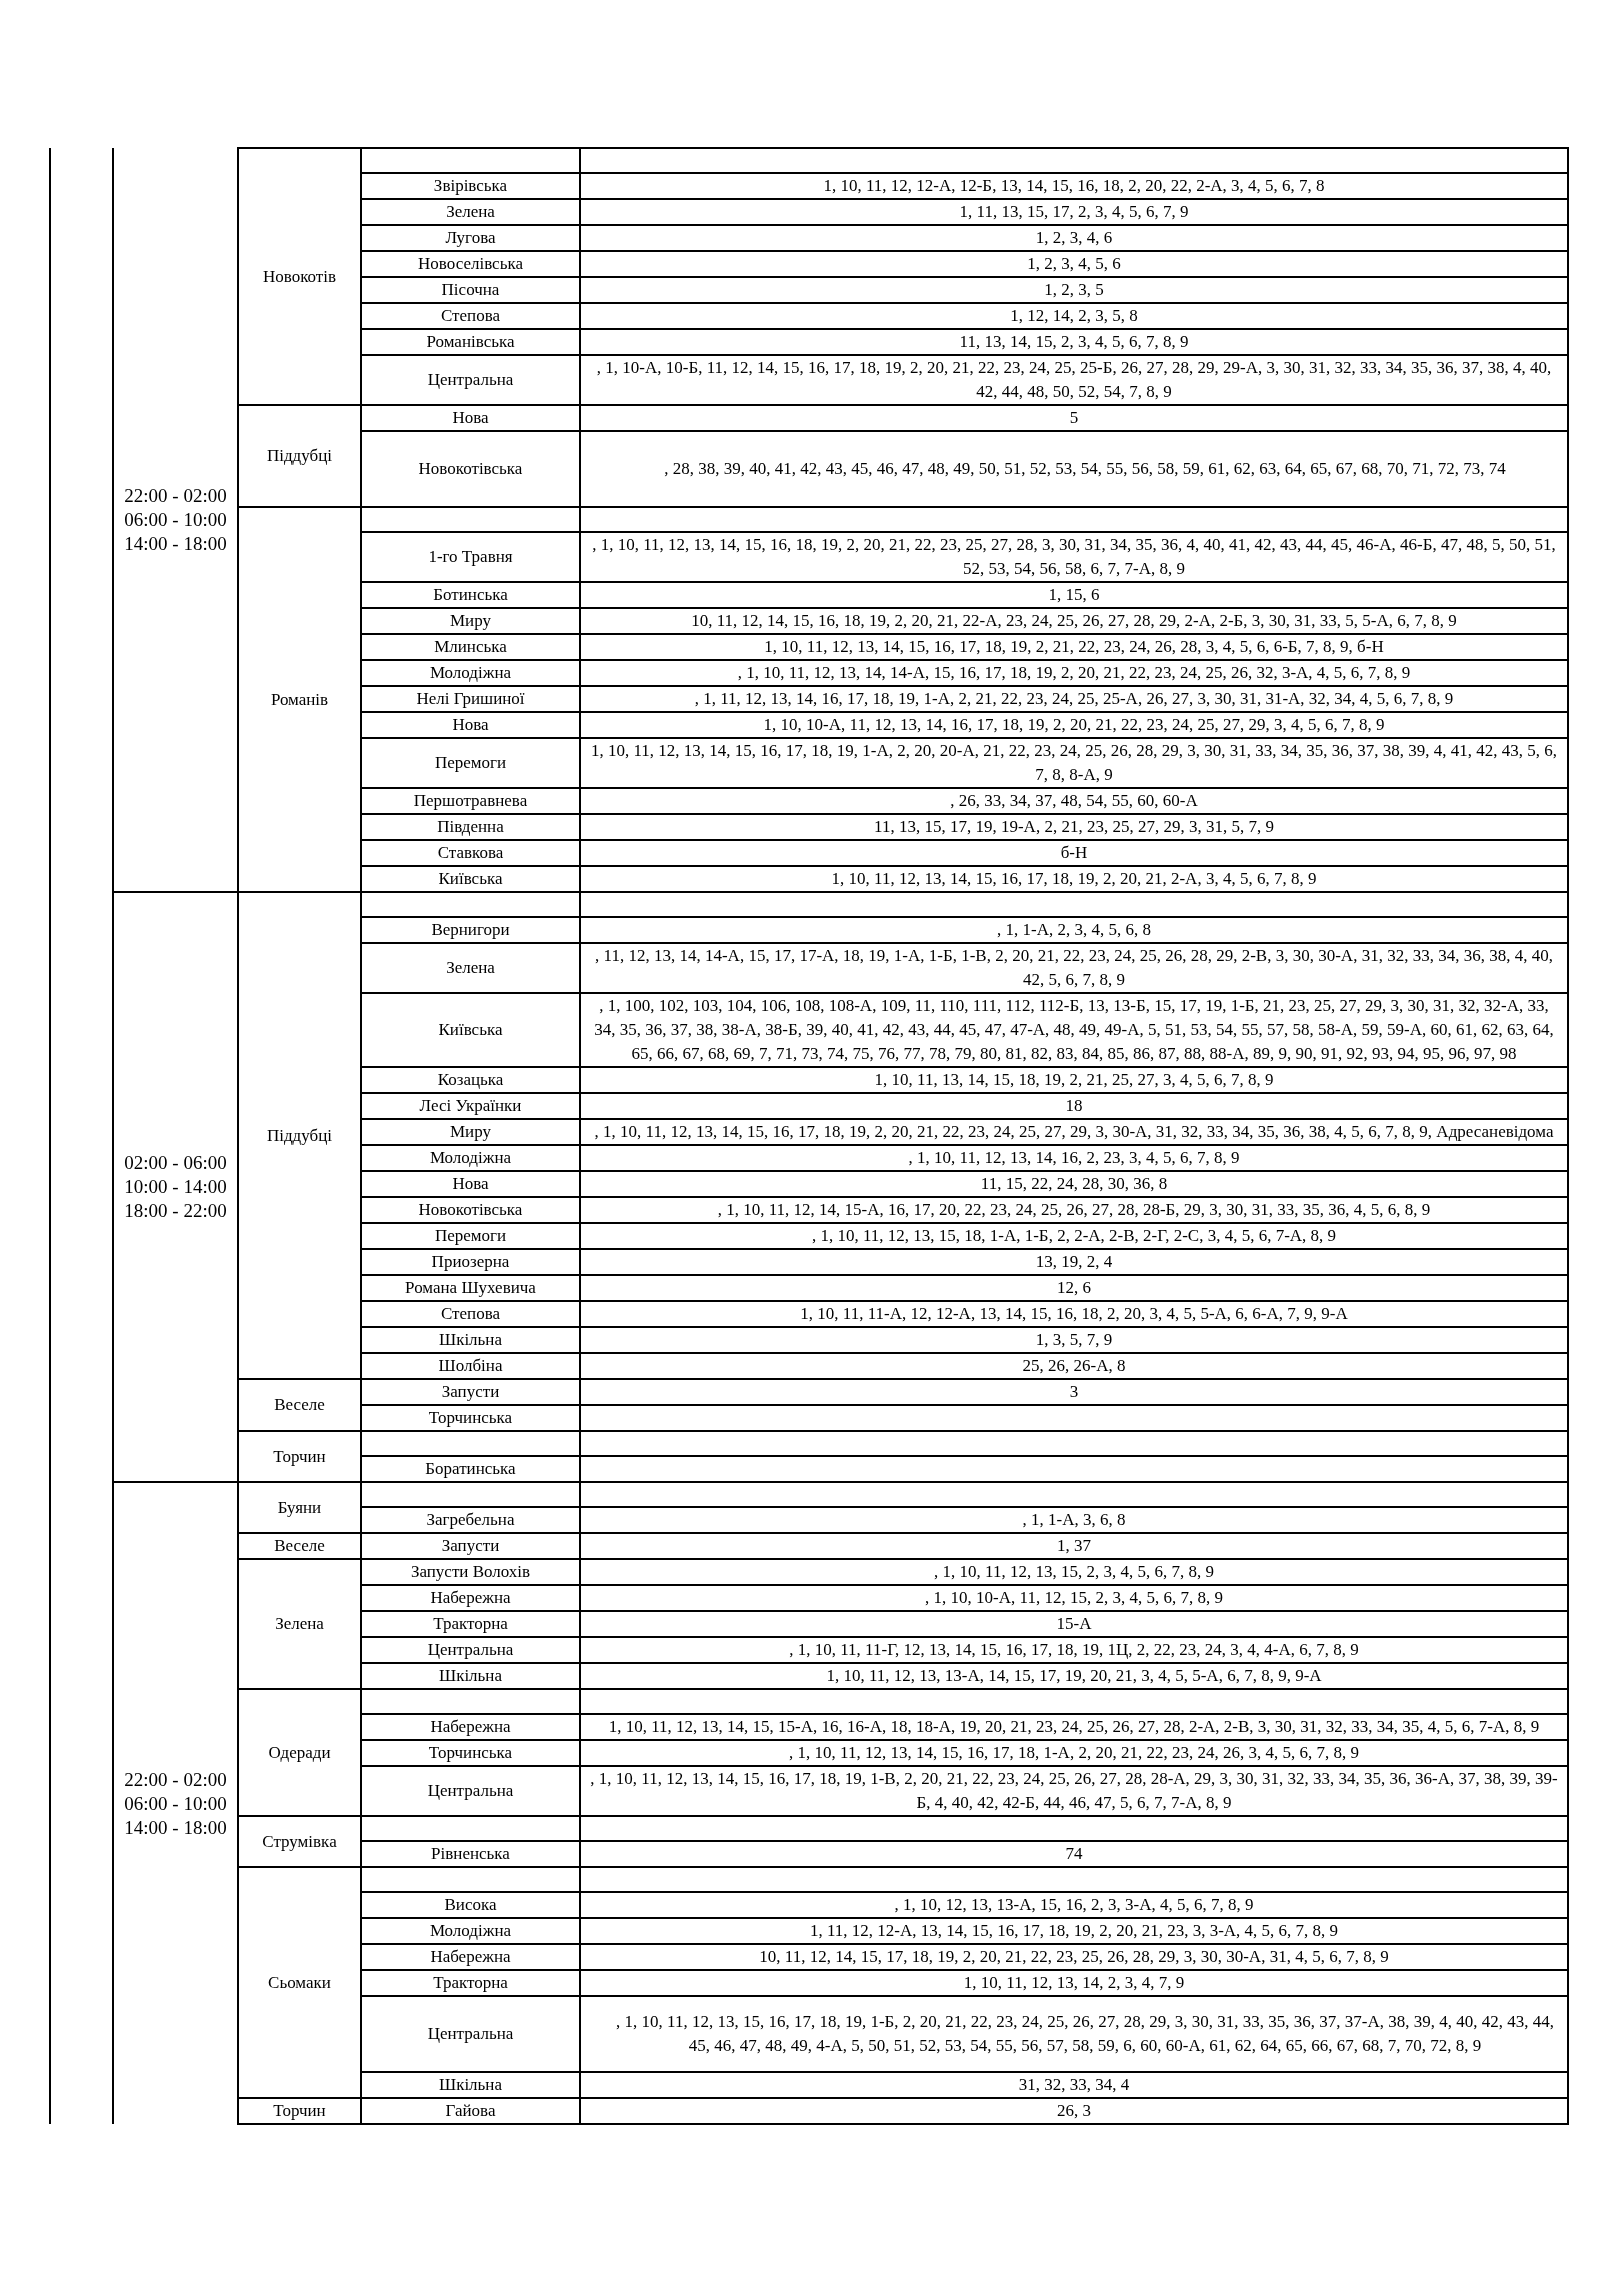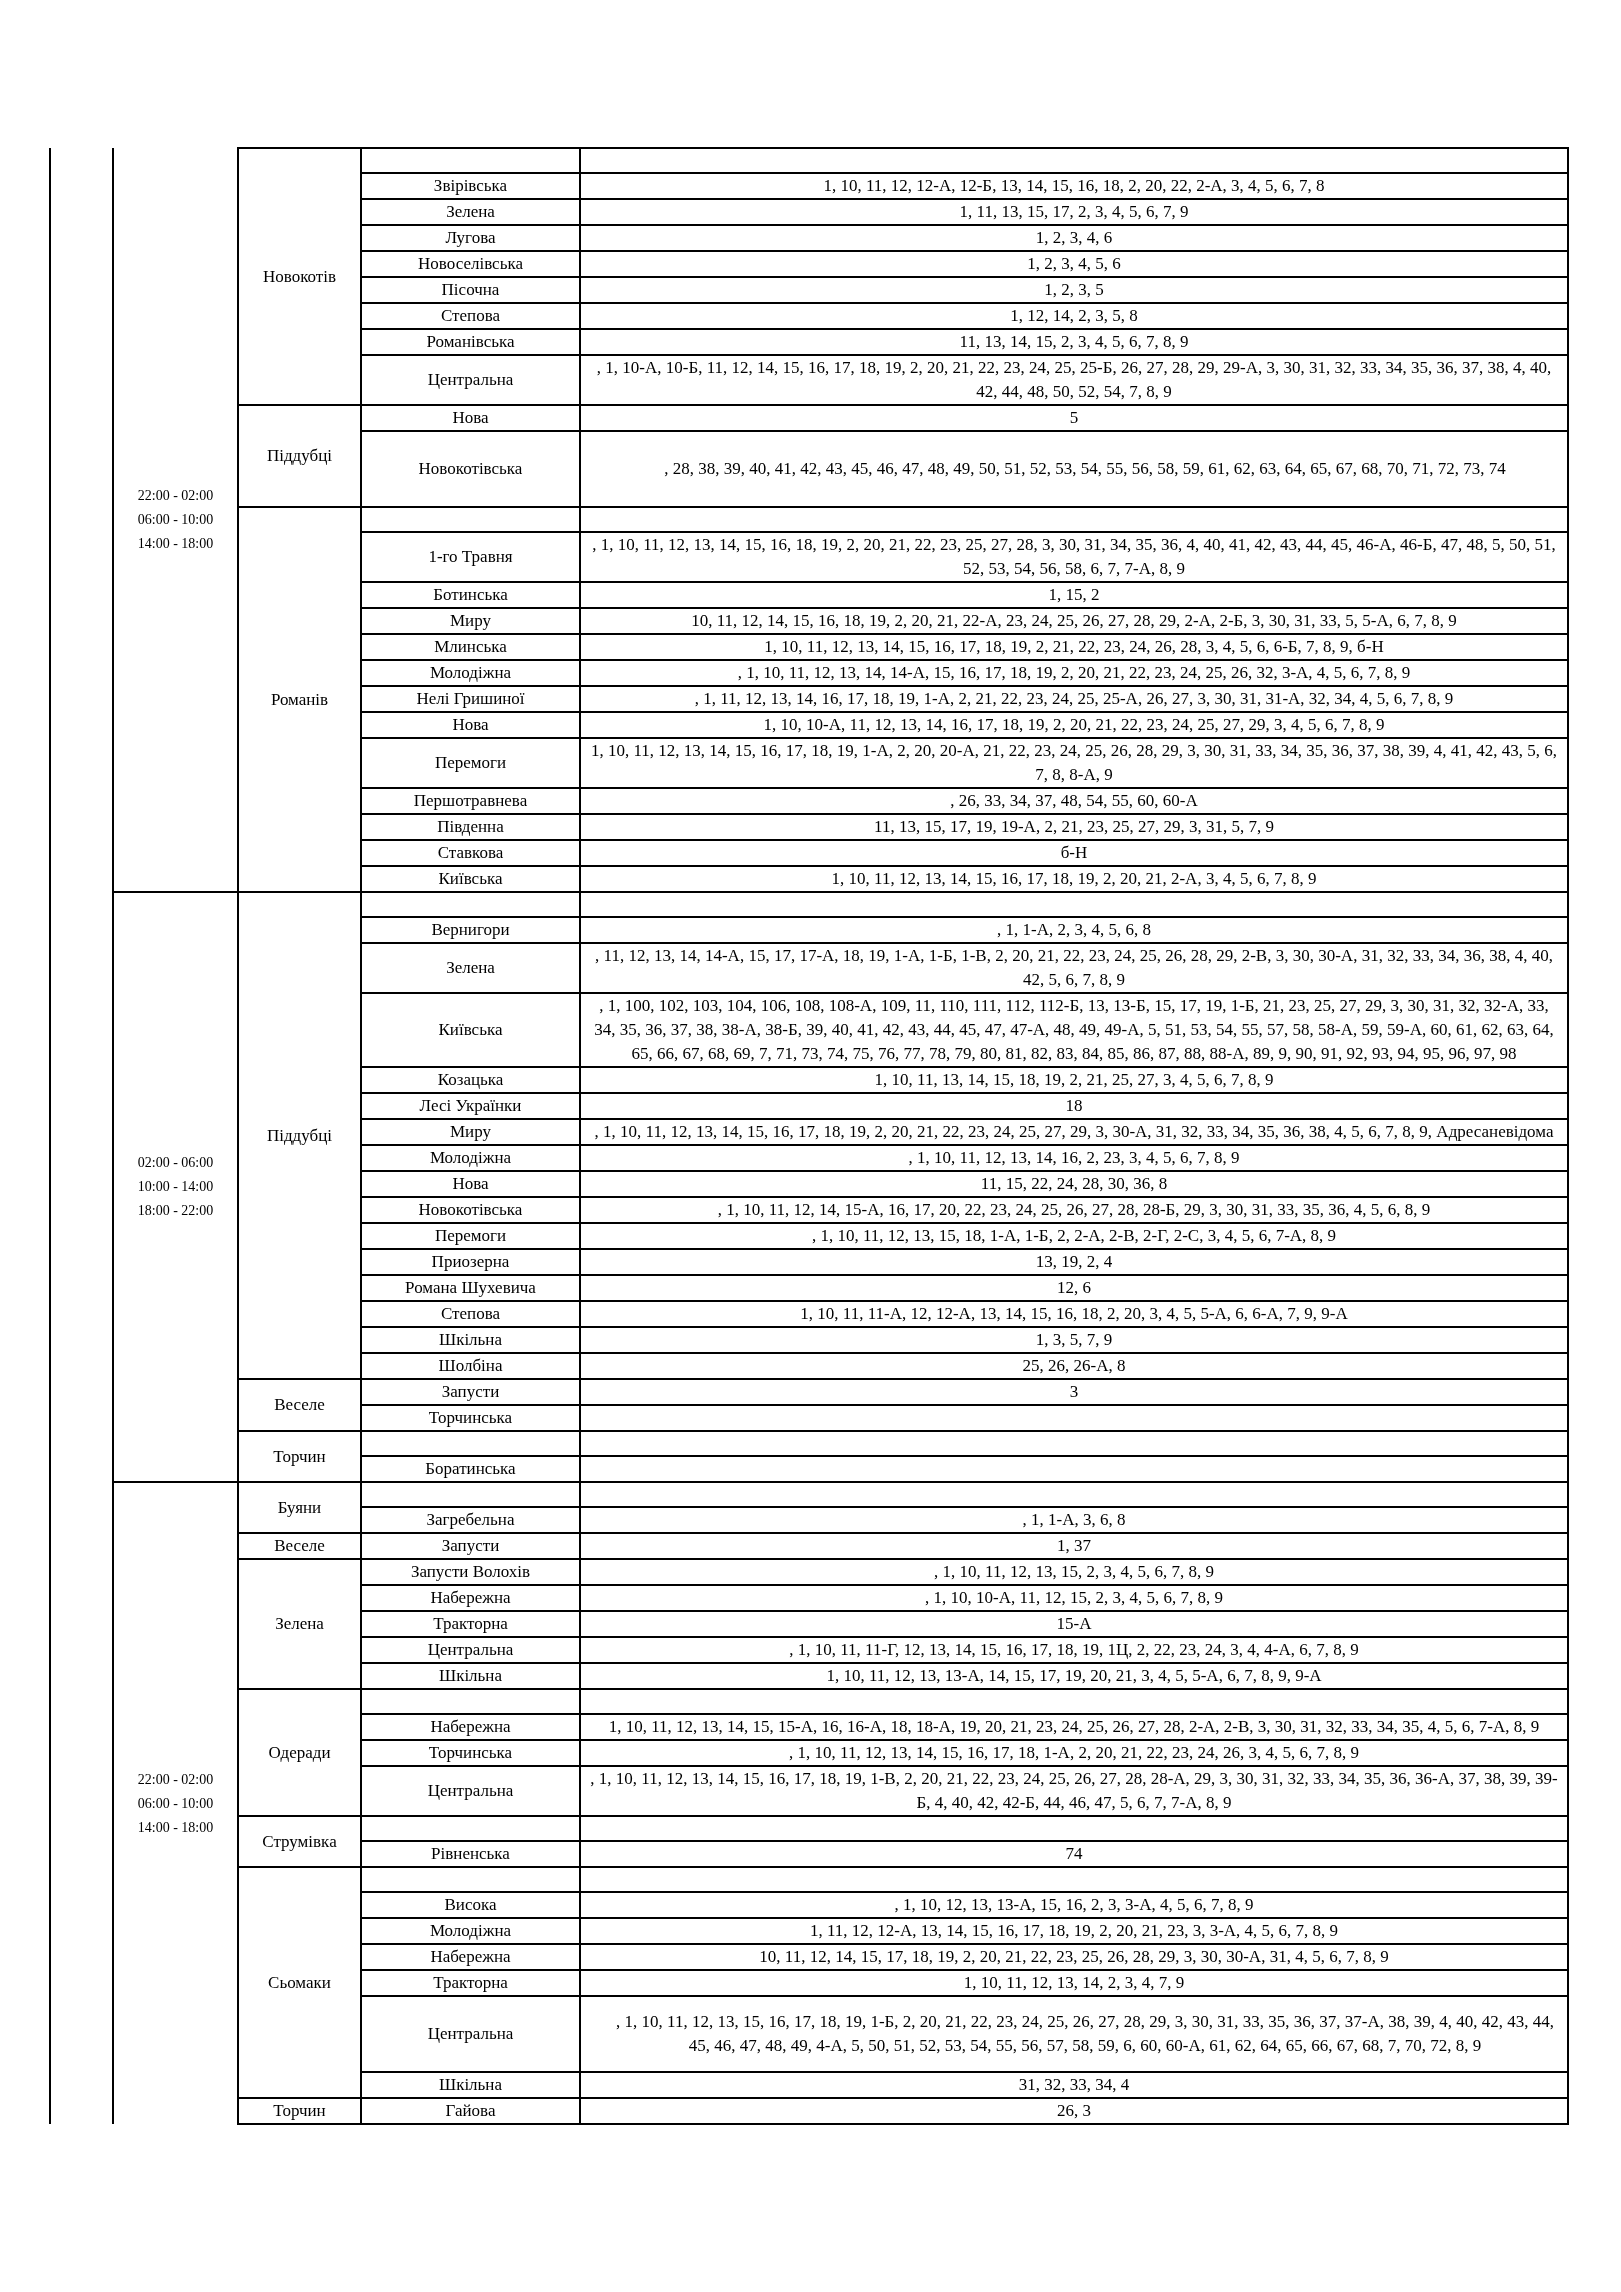--- a/index.html
+++ b/index.html
@@ -13,21 +13,21 @@
     padding: 0 3.9px; text-align: center; vertical-align: middle;
     font-size: 17px; line-height: 24px; border: 2.5px solid #000;
   }
   #sched col.c0 { width: 63px; }
   #sched col.c1 { width: 125px; }
   #sched col.c2 { width: 123px; }
   #sched col.c3 { width: 219px; }
   #sched col.c4 { width: 988px; }
   #sched tr { height: 25px; }
   #sched td.outer { border-top: none; border-bottom: none; }
-  #sched td.time { font-size: 14px; line-height: 24px; }
+  #sched td.time { font-size: 19px; line-height: 24px; }
   #sched td.time.first { border-top: none; }
   #sched td.time.last { border-bottom: none; }
   #sched td.addr { padding: 0 5.9px; }
   #sched td.tall { height: 74px; padding-left: 28px; }
   .clip { position: absolute; left: 0; top: 2130px; width: 1621px; height: 163px; background: #fff; }
 </style>
 </head>
 <body>
 
 <table id="sched">
@@ -95,21 +95,21 @@
         <td rowspan="13">Романів</td>
         <td></td>
         <td class="addr"></td>
       </tr>
       <tr>
         <td>1-го Травня</td>
         <td class="addr">, 1, 10, 11, 12, 13, 14, 15, 16, 18, 19, 2, 20, 21, 22, 23, 25, 27, 28, 3, 30, 31, 34, 35, 36, 4, 40, 41, 42, 43, 44, 45, 46-А, 46-Б, 47, 48, 5, 50, 51, 52, 53, 54, 56, 58, 6, 7, 7-А, 8, 9</td>
       </tr>
       <tr>
         <td>Ботинська</td>
-        <td class="addr">1, 15, 2</td>
+        <td class="addr">1, 15, 6</td>
       </tr>
       <tr>
         <td>Миру</td>
         <td class="addr">10, 11, 12, 14, 15, 16, 18, 19, 2, 20, 21, 22-А, 23, 24, 25, 26, 27, 28, 29, 2-А, 2-Б, 3, 30, 31, 33, 5, 5-А, 6, 7, 8, 9</td>
       </tr>
       <tr>
         <td>Млинська</td>
         <td class="addr">1, 10, 11, 12, 13, 14, 15, 16, 17, 18, 19, 2, 21, 22, 23, 24, 26, 28, 3, 4, 5, 6, 6-Б, 7, 8, 9, б-Н</td>
       </tr>
       <tr>

